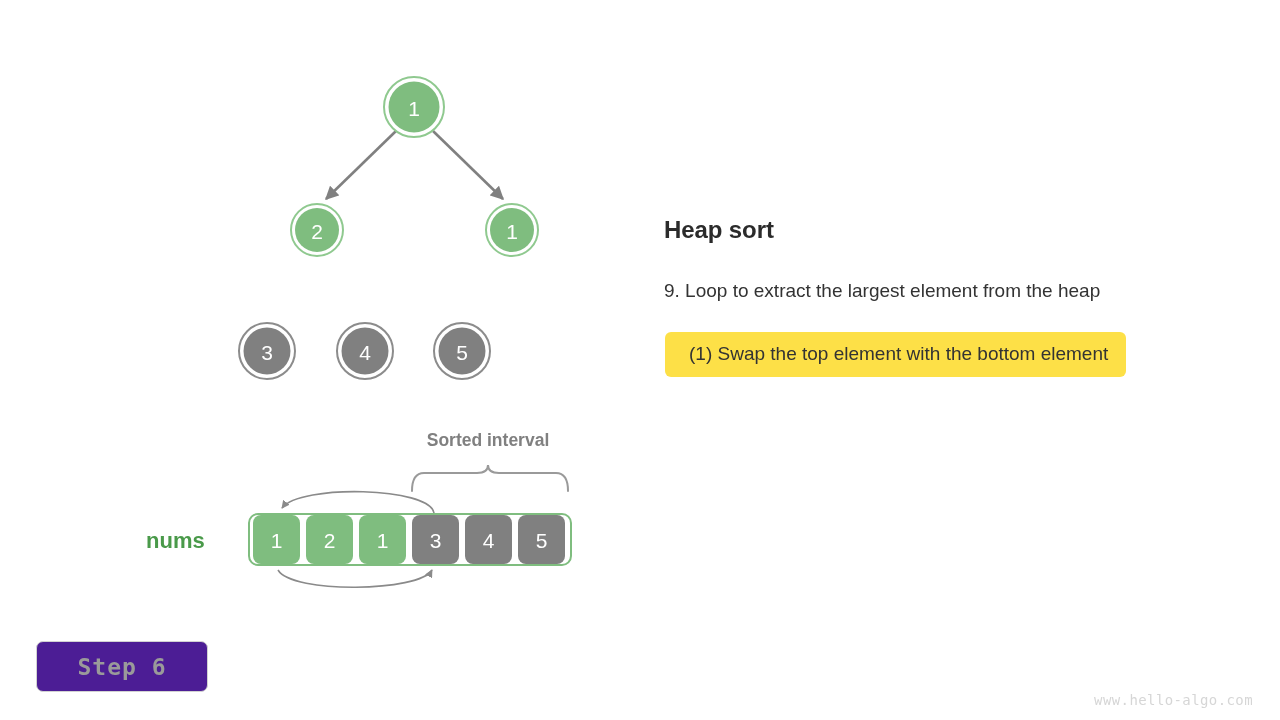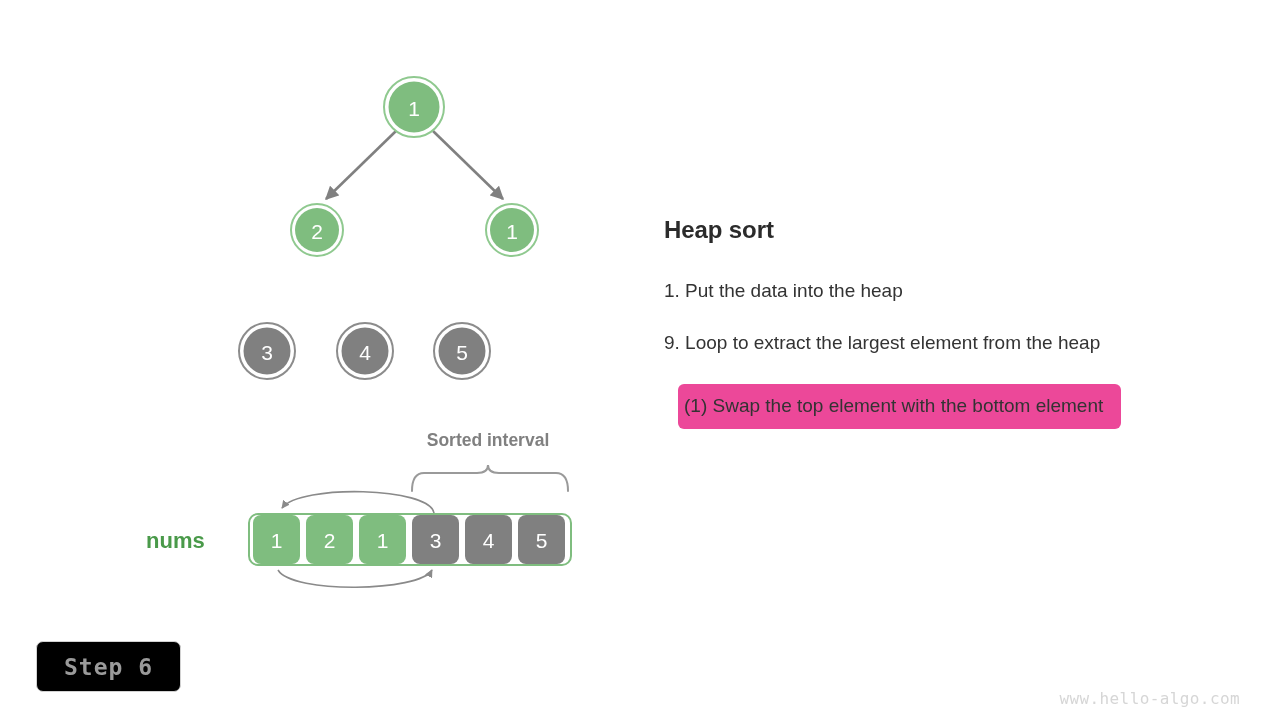--- a/index.html
+++ b/index.html
@@ -60,57 +60,57 @@
     margin: 0 0 36px 0;
   }
   .step-line {
     font-size: 19px;
     color: #333333;
     margin: 0 0 30px 0;
     white-space: nowrap;
   }
   #substep {
     display: inline-block;
-    background: #ec4899;
+    background: #fde047;
     border-radius: 6px;
-    padding: 11px 18px 12px 6px;
-    margin-left: 14px;
+    padding: 11px 18px 12px 24px;
+    margin-left: 1px;
     font-size: 19px;
     color: #333333;
     white-space: nowrap;
   }
 
   
   #step-badge {
     position: absolute;
     left: 36px;
     top: 641px;
-    width: 145px;
+    width: 172px;
     height: 51px;
     box-sizing: border-box;
     border: 1px solid #d2d2d2;
     border-radius: 7px;
-    background: #000000;
+    background: #4c1d95;
     color: #9a9a9a;
     font-family: "DejaVu Sans Mono", monospace;
     font-size: 23px;
     font-weight: bold;
     letter-spacing: 1px;
     display: flex;
     align-items: center;
     justify-content: center;
   }
 
   
   #watermark {
     position: absolute;
-    right: 40px;
+    right: 27px;
     bottom: 12px;
     font-family: "DejaVu Sans Mono", monospace;
-    font-size: 16px;
+    font-size: 14px;
     color: #d6d6d6;
     letter-spacing: 0.4px;
   }
 </style>
 </head>
 <body>
 
 <div id="stage">
 
   <svg id="diagram" viewBox="0 0 1280 720">
@@ -197,21 +197,20 @@
     <g>
       <path d="M 434 513 C 430 487 300 484 282 508" fill="none" stroke="#8a8a8a" stroke-width="1.6" marker-end="url(#arrowThin)"></path>
       <path d="M 278 570 C 292 594 420 592 432 570" fill="none" stroke="#8a8a8a" stroke-width="1.6" marker-end="url(#arrowThin)"></path>
     </g>
 
     <text x="146" y="548" font-family="Liberation Sans, sans-serif" font-size="22" font-weight="bold" fill="#4a9a4a">nums</text>
   </svg>
 
   <div id="panel">
     <div id="panel-title">Heap sort</div>
-    <div class="step-line">1. Put the data into the heap</div>
     <div class="step-line">9. Loop to extract the largest element from the heap</div>
     <div id="substep">(1) Swap the top element with the bottom element</div>
   </div>
 
   <div id="step-badge">Step 6</div>
 
   <div id="watermark">www.hello-algo.com</div>
 
 </div>
 

